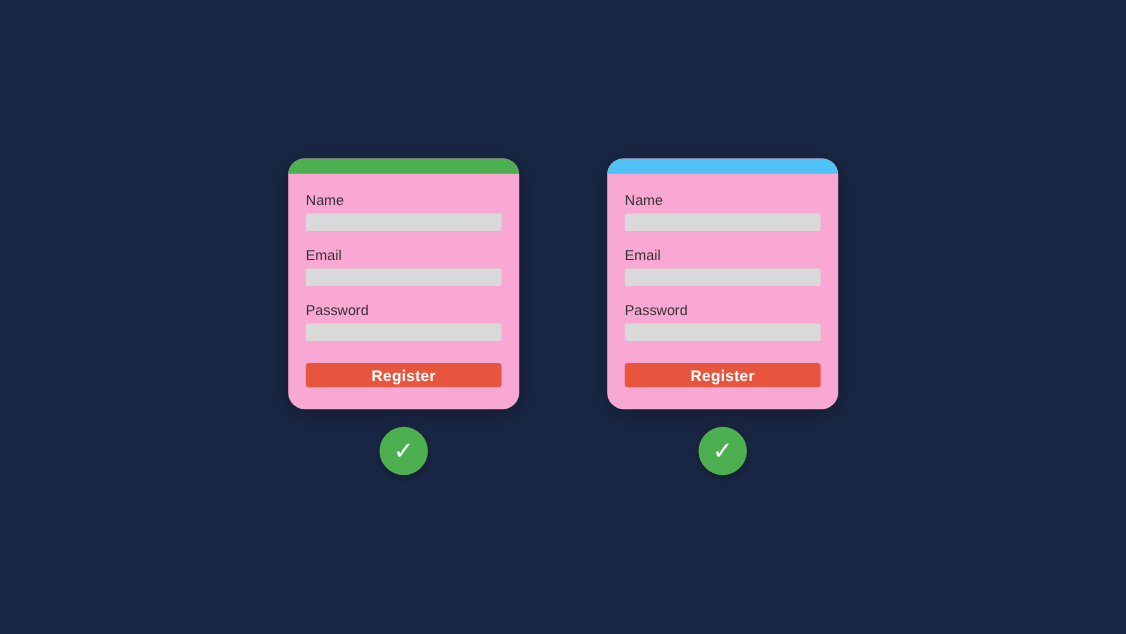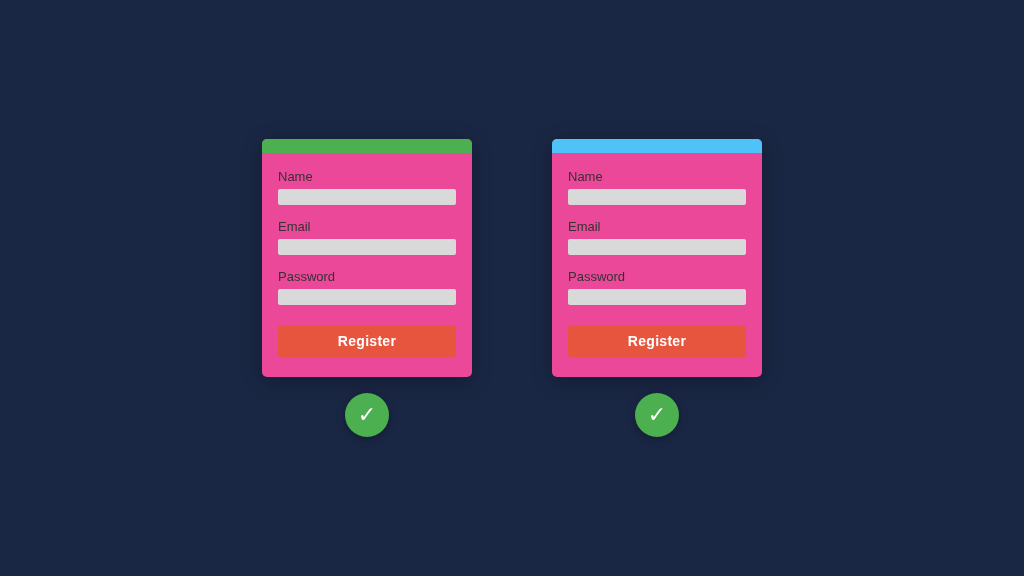--- a/index.html
+++ b/index.html
@@ -22,23 +22,23 @@
     }
 
     .form-wrapper {
       display: flex;
       flex-direction: column;
       align-items: center;
       gap: 16px;
     }
 
     .form-card {
-      background: #ec4899;
+      background: #f9a8d4;
       width: 210px;
-      border-radius: 5px;
+      border-radius: 15px;
       overflow: hidden;
       box-shadow: 0 4px 20px rgba(0,0,0,0.3);
     }
 
     .form-header-green {
       height: 14px;
       background-color: #4caf50;
     }
 
     .form-header-blue {
@@ -66,21 +66,21 @@
       width: 100%;
       height: 16px;
       background-color: #d9d9d9;
       border-radius: 2px;
       border: none;
       display: block;
     }
 
     .register-button {
       width: 100%;
-      height: 32px;
+      height: 22px;
       background-color: #e8553e;
       color: #ffffff;
       border: none;
       border-radius: 3px;
       font-size: 14px;
       font-weight: 600;
       cursor: pointer;
       margin-top: 6px;
       letter-spacing: 0.3px;
     }

